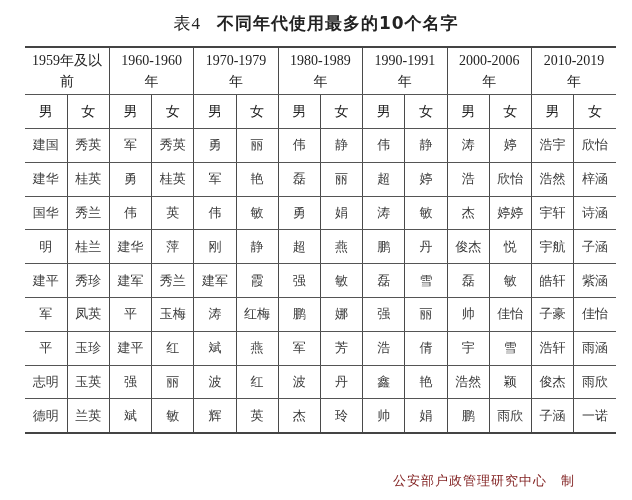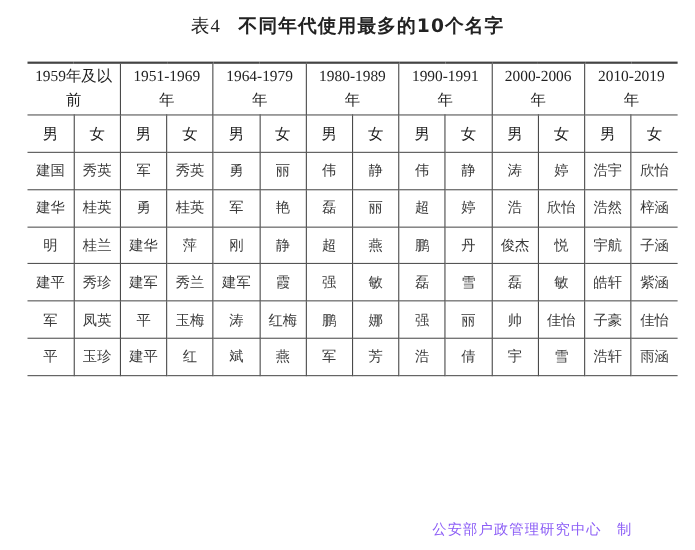--- a/index.html
+++ b/index.html
@@ -1,32 +1,32 @@
 <!DOCTYPE html>
 <html><head>
 <meta charset="utf-8">
 <style>
   html, body { margin: 0; padding: 0; background: #ffffff; }
   body { width: 632px; height: 500px; position: relative; overflow: hidden;
          font-family: "DejaVu Sans", "Liberation Sans", sans-serif; color: #2b2b2b; }
   .title { position: absolute; top: 12px; left: 0; width: 632px; text-align: center;
            font-size: 17px; font-weight: bold; letter-spacing: 1px; color: #222; }
   .title .num { font-family: "Liberation Serif", serif; font-weight: normal; margin-right: 16px; margin-top: 24px; }
-  table.names { position: absolute; left: 25px; top: 56px; width: 591px;
+  table.names { position: absolute; left: 25px; top: 46px; width: 591px;
                 border-collapse: collapse; table-layout: fixed; }
   table.names td { text-align: center; vertical-align: middle; padding: 0;
                    border-left: 1px solid #4a4a4a; border-right: 1px solid #4a4a4a;
                    border-bottom: 1px solid #555; font-size: 13px; color: #3a3a3a; height: 32.8px; }
   table.names tr td:first-child { border-left: none; }
   table.names tr td:last-child { border-right: none; }
   table.names tr.decade td { height: 46px; font-family: "Liberation Serif", serif; font-size: 14px;
                              line-height: 21px; color: #222; border-top: 2px solid #444; }
   table.names tr.sex td { height: 33px; font-size: 14px; color: #222; }
   table.names tr.last td { border-bottom: 2px solid #444; }
-  .footer { position: absolute; top: 472px; left: 393px; font-size: 13px; color: #8b5cf6;
+  .footer { position: absolute; top: 472px; left: 393px; font-size: 13px; color: #7f1d1d;
             font-family: Liberation Sans, sans-serif; letter-spacing: 1px; }
   .footer .suffix { margin-left: 14px; }
 </style>
 </head>
 <body>
 
 <div class="title">
   <span class="num">表4</span><span>不同年代使用最多的10个名字</span>
 </div>
 
@@ -43,22 +43,22 @@
       <col>
       <col>
       <col>
       <col>
       <col>
       <col>
   </colgroup>
   <tbody id="tbody">
     <tr class="decade">
       <td colspan="2"><span>1959年及以</span><br><span>前</span></td>
-      <td colspan="2"><span>1951-1969</span><br><span>年</span></td>
-      <td colspan="2"><span>1964-1979</span><br><span>年</span></td>
+      <td colspan="2"><span>1960-1960</span><br><span>年</span></td>
+      <td colspan="2"><span>1970-1979</span><br><span>年</span></td>
       <td colspan="2"><span>1980-1989</span><br><span>年</span></td>
       <td colspan="2"><span>1990-1991</span><br><span>年</span></td>
       <td colspan="2"><span>2000-2006</span><br><span>年</span></td>
       <td colspan="2"><span>2010-2019</span><br><span>年</span></td>
     </tr>
     <tr class="sex" id="sex-row">
         <td>男</td>
         <td>女</td>
         <td>男</td>
         <td>女</td>
@@ -97,20 +97,36 @@
         <td>军</td>
         <td>艳</td>
         <td>磊</td>
         <td>丽</td>
         <td>超</td>
         <td>婷</td>
         <td>浩</td>
         <td>欣怡</td>
         <td>浩然</td>
         <td>梓涵</td>
+      </tr>
+      <tr>
+        <td>国华</td>
+        <td>秀兰</td>
+        <td>伟</td>
+        <td>英</td>
+        <td>伟</td>
+        <td>敏</td>
+        <td>勇</td>
+        <td>娟</td>
+        <td>涛</td>
+        <td>敏</td>
+        <td>杰</td>
+        <td>婷婷</td>
+        <td>宇轩</td>
+        <td>诗涵</td>
       </tr>
       <tr>
         <td>明</td>
         <td>桂兰</td>
         <td>建华</td>
         <td>萍</td>
         <td>刚</td>
         <td>静</td>
         <td>超</td>
         <td>燕</td>
@@ -162,18 +178,50 @@
         <td>燕</td>
         <td>军</td>
         <td>芳</td>
         <td>浩</td>
         <td>倩</td>
         <td>宇</td>
         <td>雪</td>
         <td>浩轩</td>
         <td>雨涵</td>
       </tr>
+      <tr>
+        <td>志明</td>
+        <td>玉英</td>
+        <td>强</td>
+        <td>丽</td>
+        <td>波</td>
+        <td>红</td>
+        <td>波</td>
+        <td>丹</td>
+        <td>鑫</td>
+        <td>艳</td>
+        <td>浩然</td>
+        <td>颖</td>
+        <td>俊杰</td>
+        <td>雨欣</td>
+      </tr>
+      <tr class="last">
+        <td>德明</td>
+        <td>兰英</td>
+        <td>斌</td>
+        <td>敏</td>
+        <td>辉</td>
+        <td>英</td>
+        <td>杰</td>
+        <td>玲</td>
+        <td>帅</td>
+        <td>娟</td>
+        <td>鹏</td>
+        <td>雨欣</td>
+        <td>子涵</td>
+        <td>一诺</td>
+      </tr>
     </tbody>
 </table>
 
 <div class="footer">
   <span>公安部户政管理研究中心</span><span class="suffix">制</span>
 </div>
 
 </body></html>

